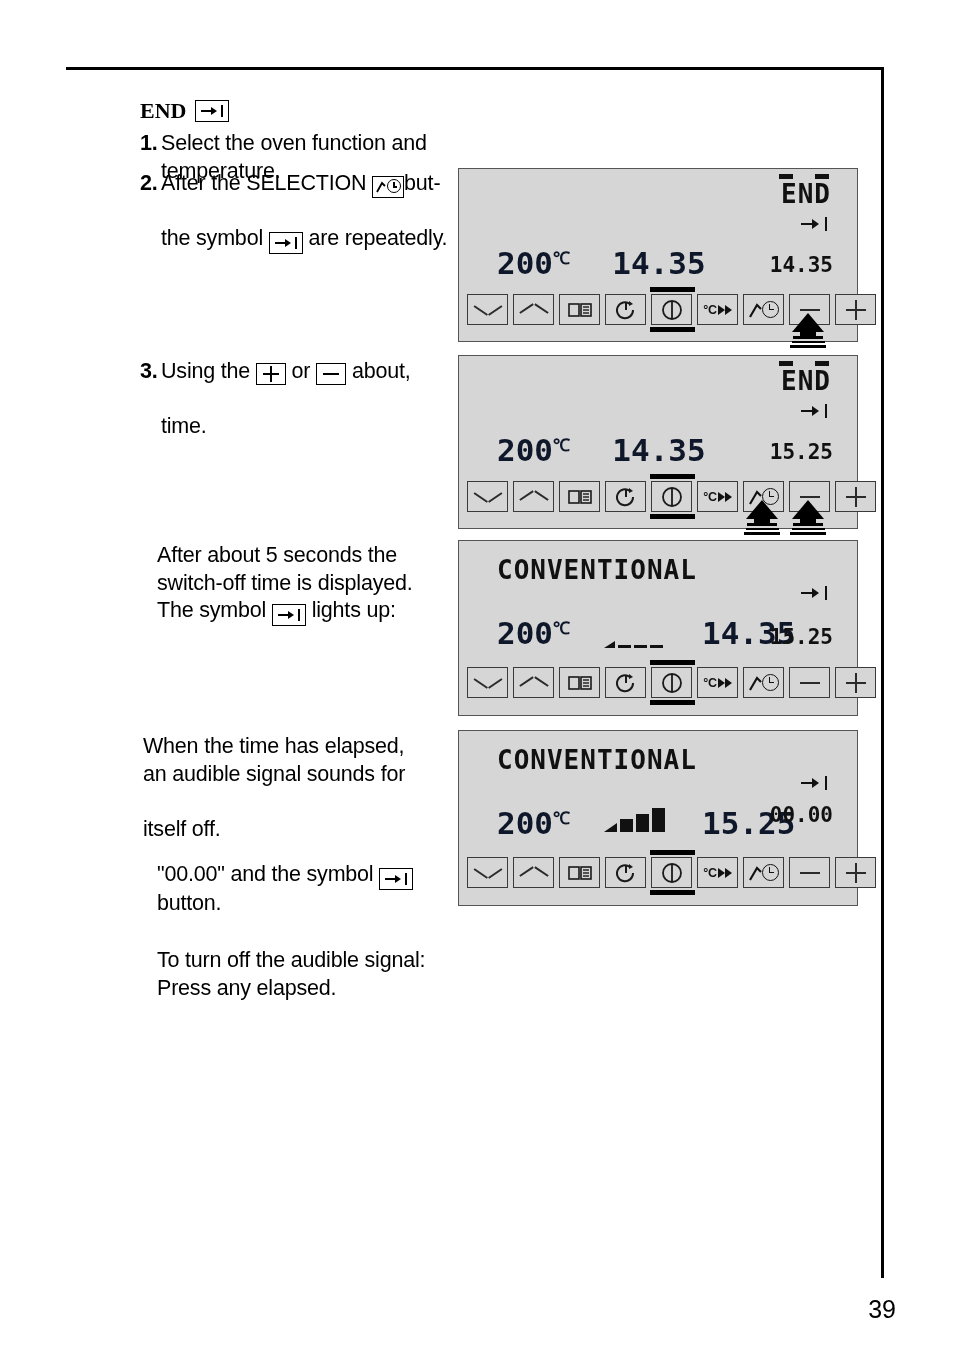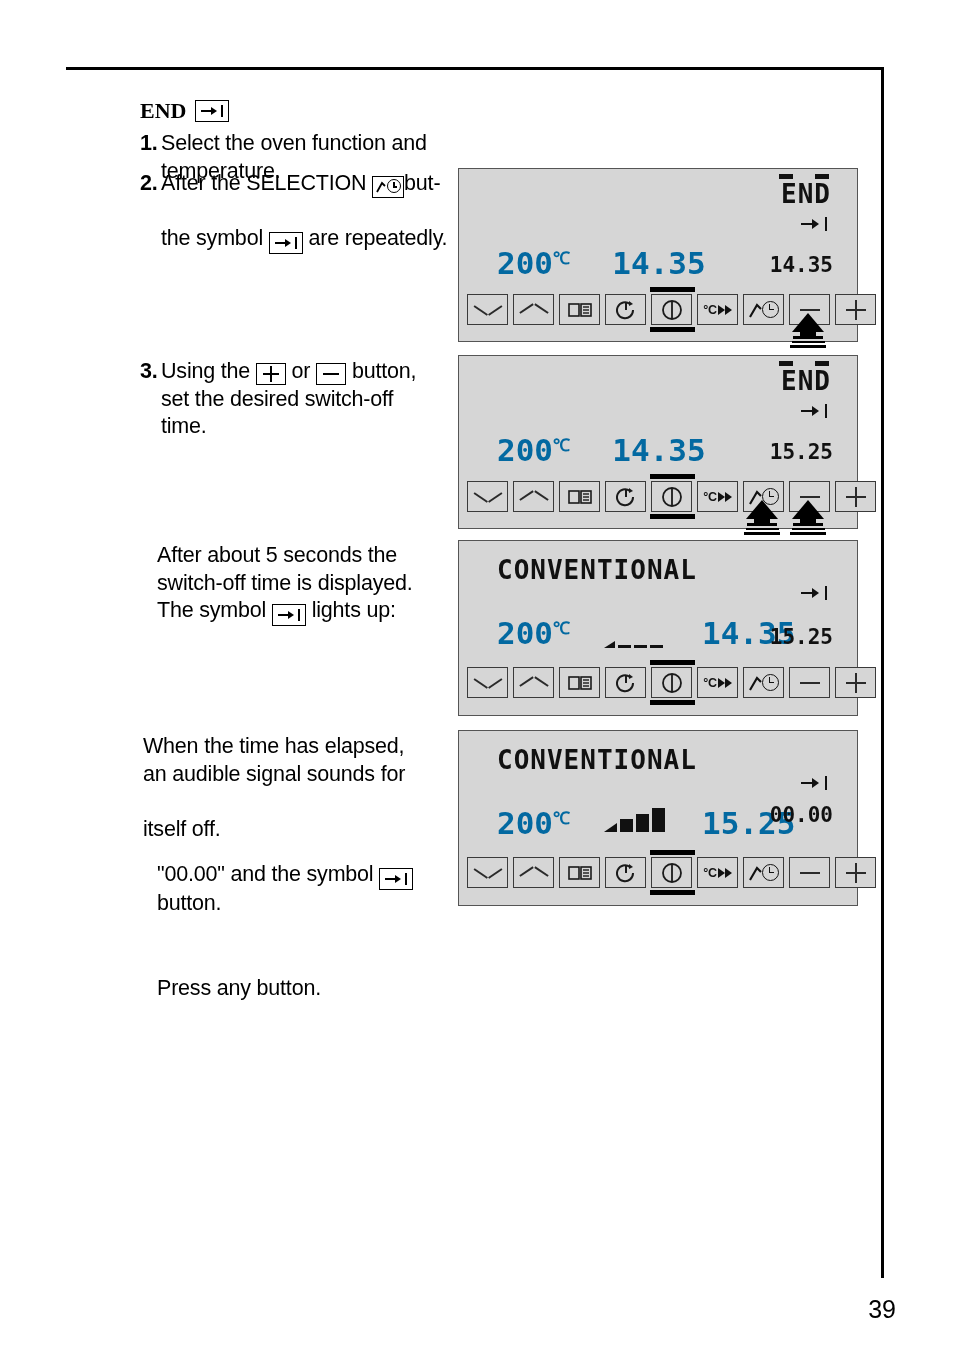--- a/index.html
+++ b/index.html
@@ -172,21 +172,21 @@
   .lcd-arrow .br {
     position: absolute; right: 0; top: 0; width: 2.4px; height: 14px; background: #111;
   }
 
   .lcd-big {
     position: absolute;
     font-family: "DejaVu Sans Mono", monospace;
     font-weight: bold;
     font-size: 31px;
     letter-spacing: 0px;
-    color: #0369a1;
+    color: #0f172a;
   }
   .lcd-temp { left: 38px; }
   .lcd-unit { font-size: 17px; vertical-align: 10px; }
   .lcd-clock { left: 0; width: 400px; text-align: center; }
   .lcd-small {
     position: absolute;
     right: 24px;
     font-family: "DejaVu Sans Mono", monospace;
     font-weight: bold;
     font-size: 21px;
@@ -357,22 +357,22 @@
       <span class="num">3.</span>
       <span class="numtext">
         <span>Using the</span>
         <span class="sym sym-pm">
             <span class="g-plus"></span>
           </span>
         <span>or</span>
         <span class="sym sym-pm">
             <span class="g-minus"></span>
           </span>
-        <span>button,</span><br>
-        <span>set the desired switch-off</span><br>
+        <span>about,</span><br>
+        <br>
         <span>time.</span>
       </span>
     </div>
   </div>
 
   <div class="text-col" style="top:542px; left:157px;">
     <div class="para">
       <span>After about 5 seconds the</span><br>
       <span>switch-off time is displayed.</span><br>
       <span>The symbol</span>
@@ -401,22 +401,22 @@
         <span class="g-endarrow">
             <span class="g-endbar"></span>
           </span>
       </span><br>
       <span>button.</span>
     </div>
   </div>
 
   <div class="text-col" style="top:947px; left:157px;">
     <div class="para">
-      <br>
-      <span>Press any button.</span>
+      <span>To turn off the audible signal:</span><br>
+      <span>Press any elapsed.</span>
     </div>
   </div>
 
   <div class="panel" style="top:168px; height:174px;">
     <div class="panel-inner">
       <div class="flash-bars" style="right:28px;">
         <i></i>
           <i class="gap"></i>
           <i></i>
       </div>

